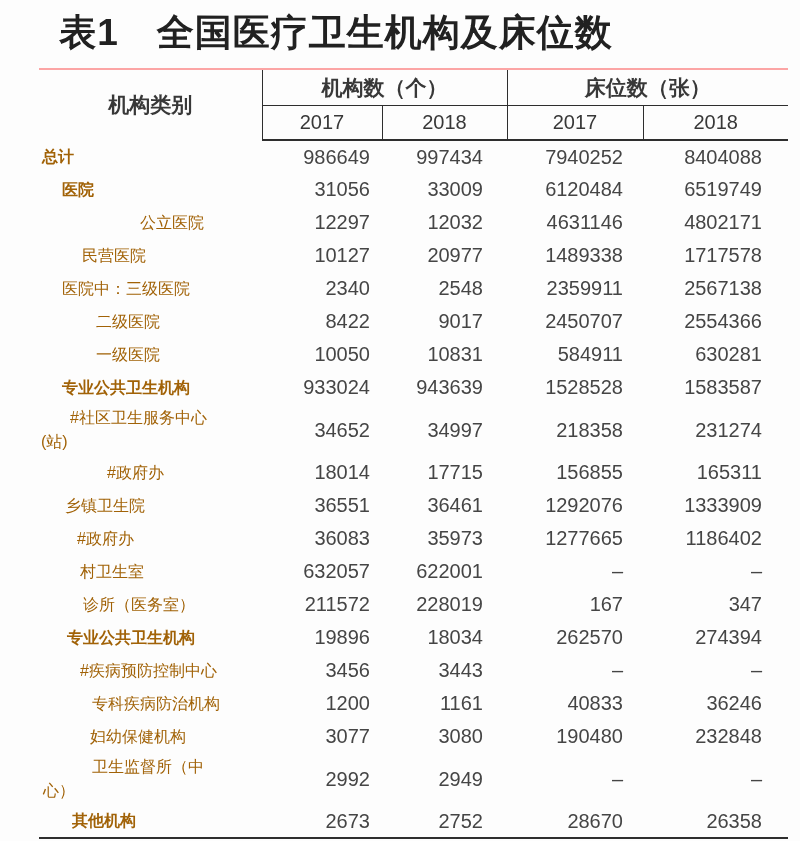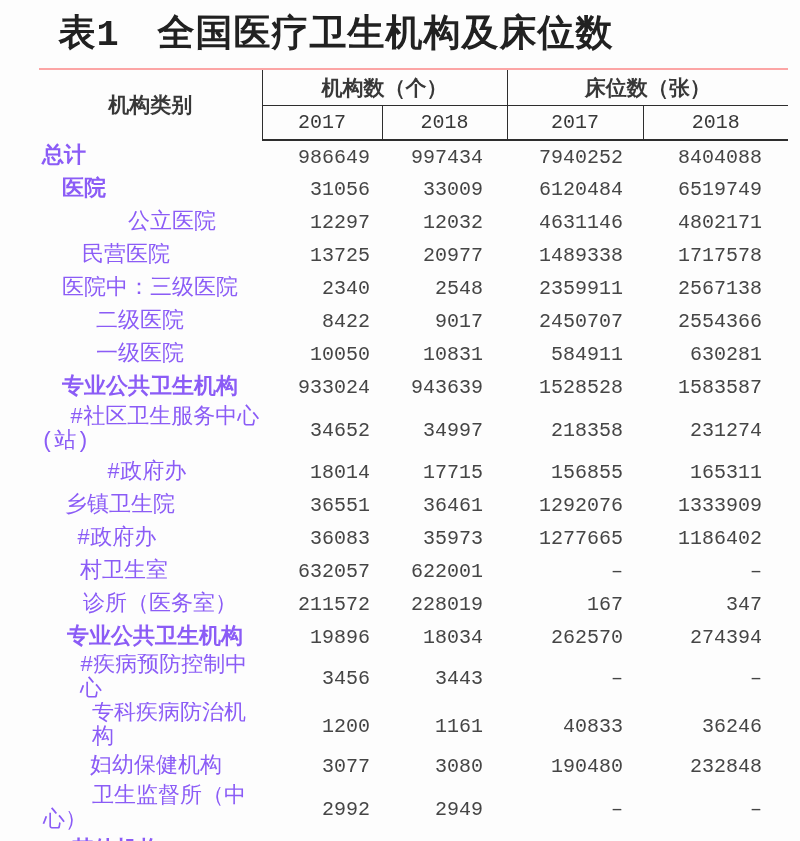--- a/index.html
+++ b/index.html
@@ -3,21 +3,21 @@
 <meta charset="utf-8">
 <style>
   html,body { margin:0; padding:0; }
   body {
     width:800px; height:841px;
     background:#fdfdfd;
     font-family:"Liberation Sans","DejaVu Sans",sans-serif;
     color:#3a3a3a;
     overflow:hidden;
   }
-  .page { position:relative; width:672px; height:841px;font-family:Liberation Mono, monospace; }
+  .page { position:relative; width:672px; height:841px; }
 
   .title {
     margin:0; padding-top:8px;
     text-align:center;
     font-size:37px; font-weight:800;
     color:#212121; letter-spacing:1px;
   }
 
   table.stats {
     border-collapse:collapse; table-layout:fixed;
@@ -33,21 +33,21 @@
   thead tr.yr-row th { height:33px; font-weight:400; font-size:20px; border-bottom:2px solid #2e2e2e; }
   th.cat-h { border-right:1px solid #2e2e2e; }
   th.g1 { border-right:1px solid #2e2e2e; border-bottom:1px solid #2e2e2e; }
   th.g2 { border-bottom:1px solid #2e2e2e; }
   th.y0, th.y1, th.y2 { border-right:1px solid #2e2e2e; }
   thead tr.yr-row th.y2 { border-right:1px solid #2e2e2e; }
 
   tbody tr { height:33px; }
   tbody tr.tall { height:52px; }
   td.cat {
-    font-size:22px; line-height:24px; color:#8b5cf6;
+    font-size:16px; line-height:24px; color:#a16207;
     white-space:pre-line; vertical-align:middle;
     padding:0; overflow:hidden;
   }
   td.num {
     font-size:20px; color:#454545; text-align:right;
     vertical-align:middle; padding:0;
   }
   td.c0 { padding-right:12px; }
   td.c1 { padding-right:24px; }
   td.c2 { padding-right:20px; }
@@ -99,21 +99,21 @@
         </tr>
         <tr>
           <td class="cat" style="padding-left: 43px; text-align: center;">公立医院</td>
           <td class="num c0">12297</td>
           <td class="num c1">12032</td>
           <td class="num c2">4631146</td>
           <td class="num c3">4802171</td>
         </tr>
         <tr>
           <td class="cat" style="padding-left: 43px;">民营医院</td>
-          <td class="num c0">13725</td>
+          <td class="num c0">10127</td>
           <td class="num c1">20977</td>
           <td class="num c2">1489338</td>
           <td class="num c3">1717578</td>
         </tr>
         <tr>
           <td class="cat" style="padding-left: 23px;">医院中：三级医院</td>
           <td class="num c0">2340</td>
           <td class="num c1">2548</td>
           <td class="num c2">2359911</td>
           <td class="num c3">2567138</td>

